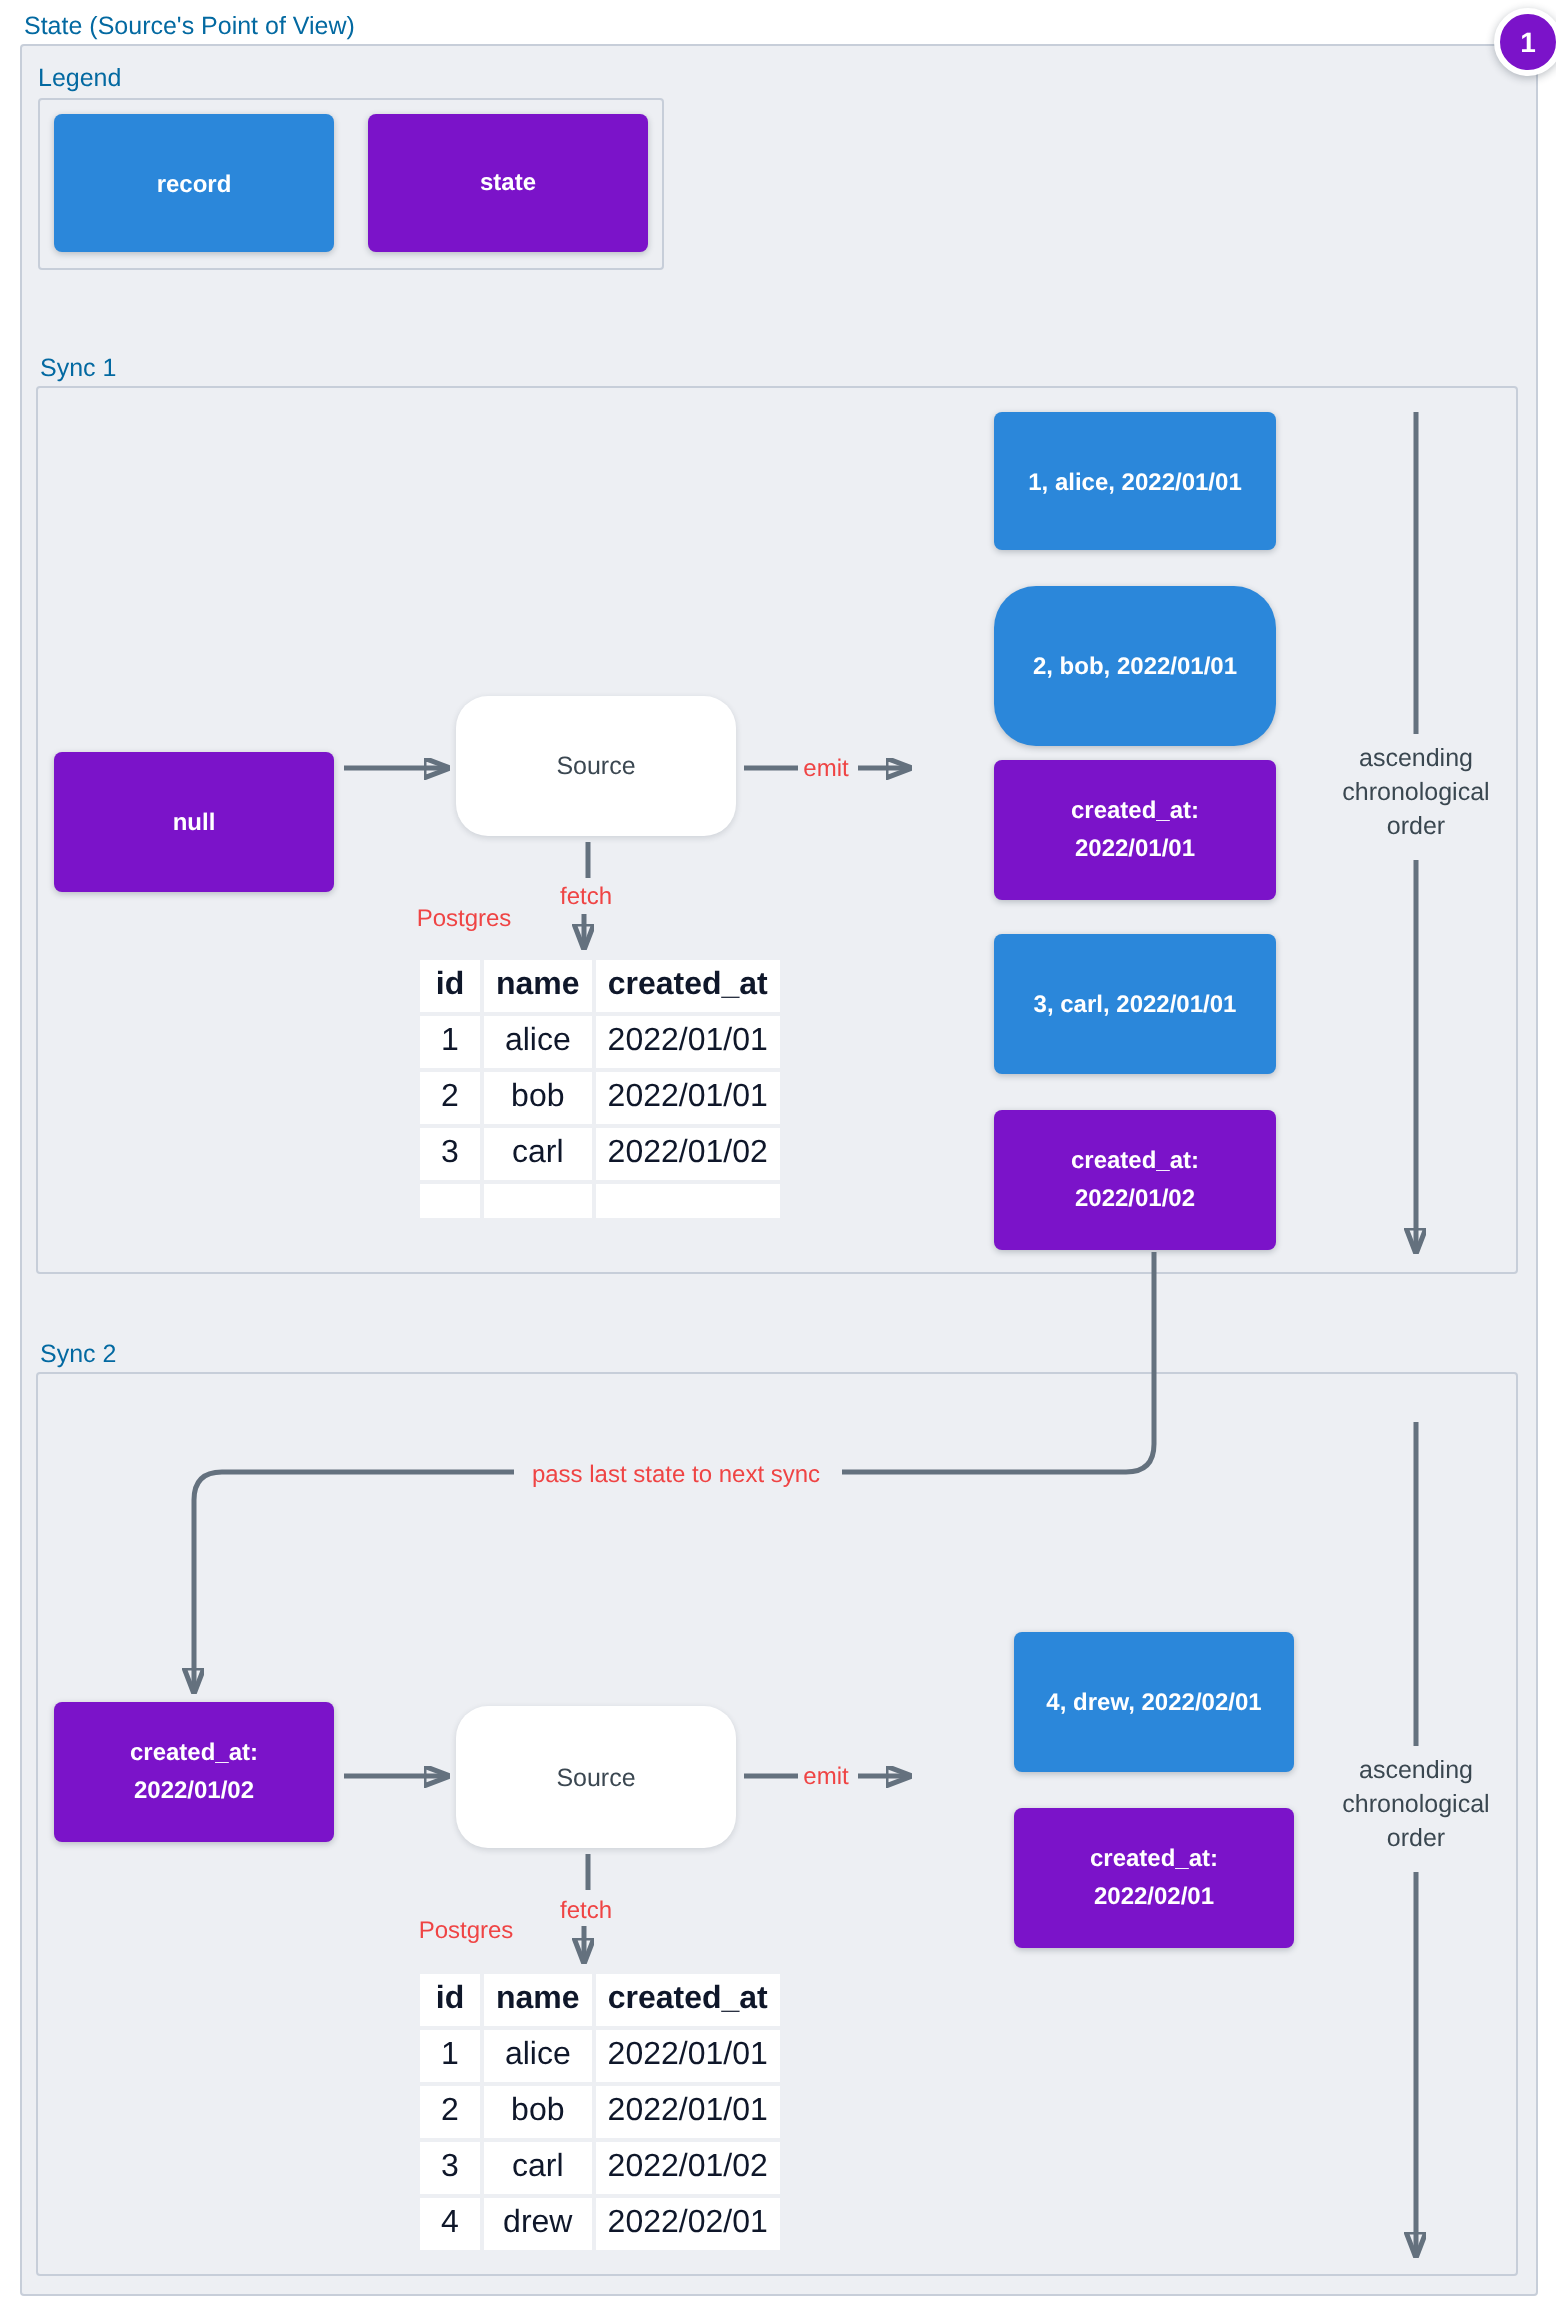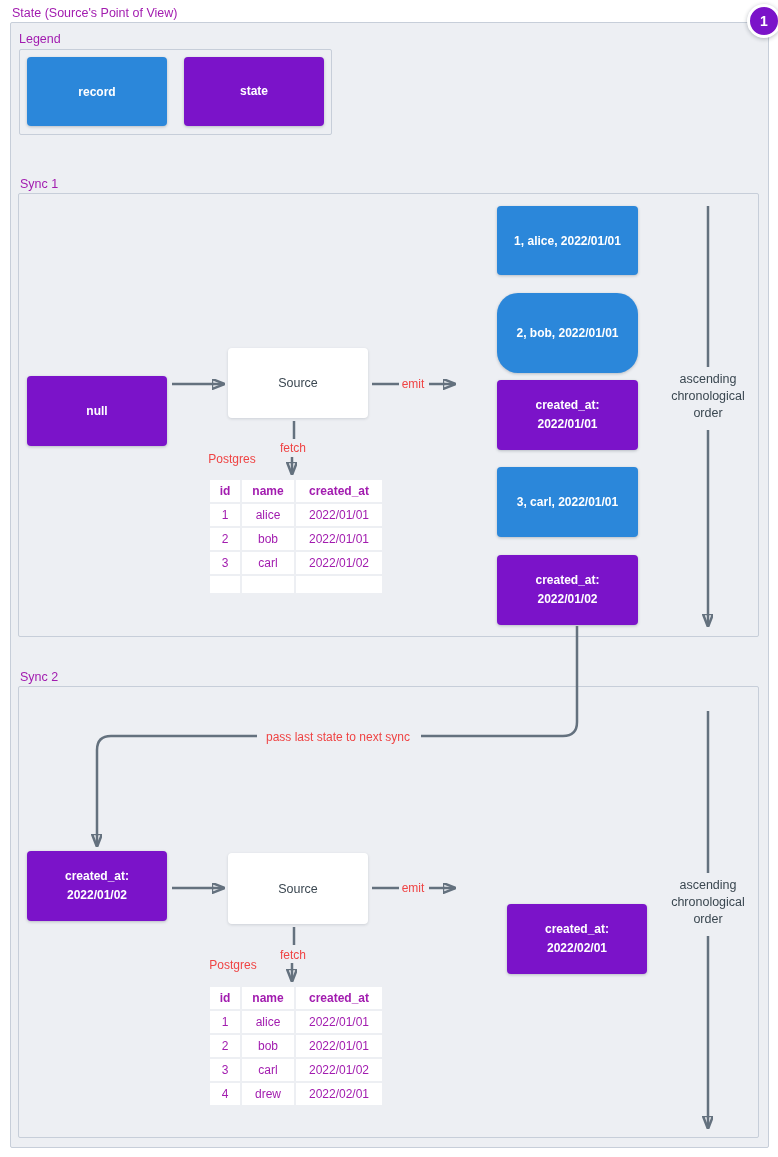--- a/index.html
+++ b/index.html
@@ -2,35 +2,35 @@
 <html style="--record: #2b87da; --state: #7b13c9; --arrow: #64717e; --badge: #7b13c9;"><head>
 <meta charset="utf-8">
 <style>
   :root{
     --record:#2b87da; --state:#7b13c9; --arrow:#64717e; --badge:#7b13c9;
   }
   *{margin:0;padding:0;box-sizing:border-box;}
   body{background:#fff;font-family:"Liberation Sans",sans-serif;}
   .page{position:relative;width:778px;height:1157px;background:#fff;overflow:hidden;}
   .abs{position:absolute;}
-  .sect-label{font-size:12.5px;color:#a21caf;white-space:nowrap;}
+  .sect-label{font-size:12.5px;color:#0369a1;white-space:nowrap;}
   .sect-box{border:1px solid #c7ced9;border-radius:2px;}
   .outer-box{background:#edeff3;}
   .node{display:flex;align-items:center;justify-content:center;flex-direction:column;
         border-radius:4px;color:#fff;font-size:12px;font-weight:bold;text-align:center;
         box-shadow:0 1px 3px rgba(25,39,52,.25);}
   .node.record{background:var(--record);}
   .node.state{background:var(--state);line-height:19px;}
   .source-node{display:flex;align-items:center;justify-content:center;background:#fff;
-        border-radius:4px;color:#3b4751;font-size:12.5px;
+        border-radius:16px;color:#3b4751;font-size:12.5px;
         box-shadow:0 1px 3px rgba(25,39,52,.15);}
   .line-label{font-size:12px;color:#ef4444;white-space:nowrap;transform:translate(-50%,-50%);}
   .order-note{width:110px;text-align:center;font-size:12.5px;line-height:17px;color:#3a4750;
         transform:translateX(-50%);}
-  table.db{border-collapse:separate;border-spacing:2px;font-size:12px;color:#a21caf;}
+  table.db{border-collapse:separate;border-spacing:2px;font-size:16px;color:#0f172a;}
   table.db th,table.db td{background:#fff;text-align:center;height:17px;padding:4px 6px;}
   table.db th{font-weight:bold;}
   .col-id{width:30px;} .col-name{width:52px;} .col-created{width:86px;}
   .badge{display:flex;align-items:center;justify-content:center;width:34px;height:34px;
         background:var(--badge);border:3px solid #fff;border-radius:50%;color:#fff;
         font-size:14px;font-weight:bold;box-shadow:0 1px 4px rgba(25,39,52,.3);z-index:5;}
   svg.wires{position:absolute;left:0;top:0;pointer-events:none;}
   svg.wires path{stroke:var(--arrow);stroke-width:2.5;fill:none;}
 </style>
 </head>
@@ -132,20 +132,23 @@
     <span>2022/01/02</span>
   </div>
   <div class="abs source-node" style="left:228px;top:853px;width:140px;height:71px;">
     <span>Source</span>
   </div>
 
   <div class="abs line-label" style="left:413px;top:888px;">emit</div>
   <div class="abs line-label" style="left:293px;top:955px;">fetch</div>
   <div class="abs line-label" style="left:233px;top:965px;">Postgres</div>
 
+  <div class="abs node record" style="left:507px;top:816px;width:140px;height:70px;">
+    <span>4, drew, 2022/02/01</span>
+  </div>
   <div class="abs node state" style="left:507px;top:904px;width:140px;height:70px;">
     <span>created_at:</span>
     <span>2022/02/01</span>
   </div>
 
   <div class="abs order-note" style="left:708px;top:877px;">
     <div>ascending</div>
     <div>chronological</div>
     <div>order</div>
   </div>

